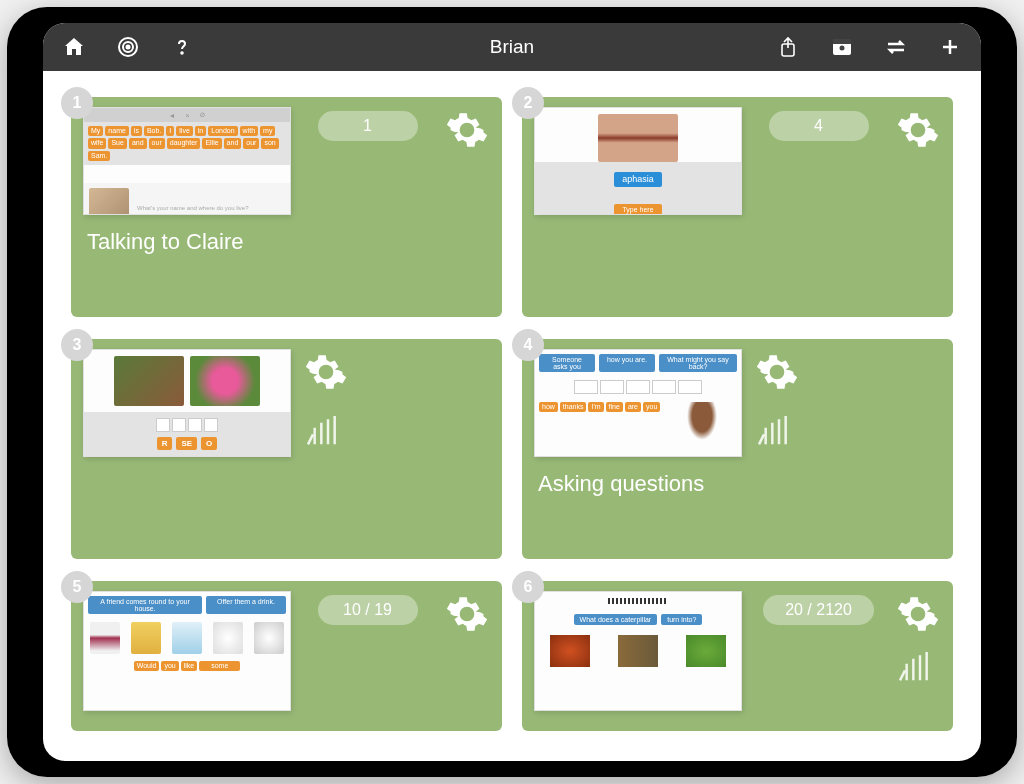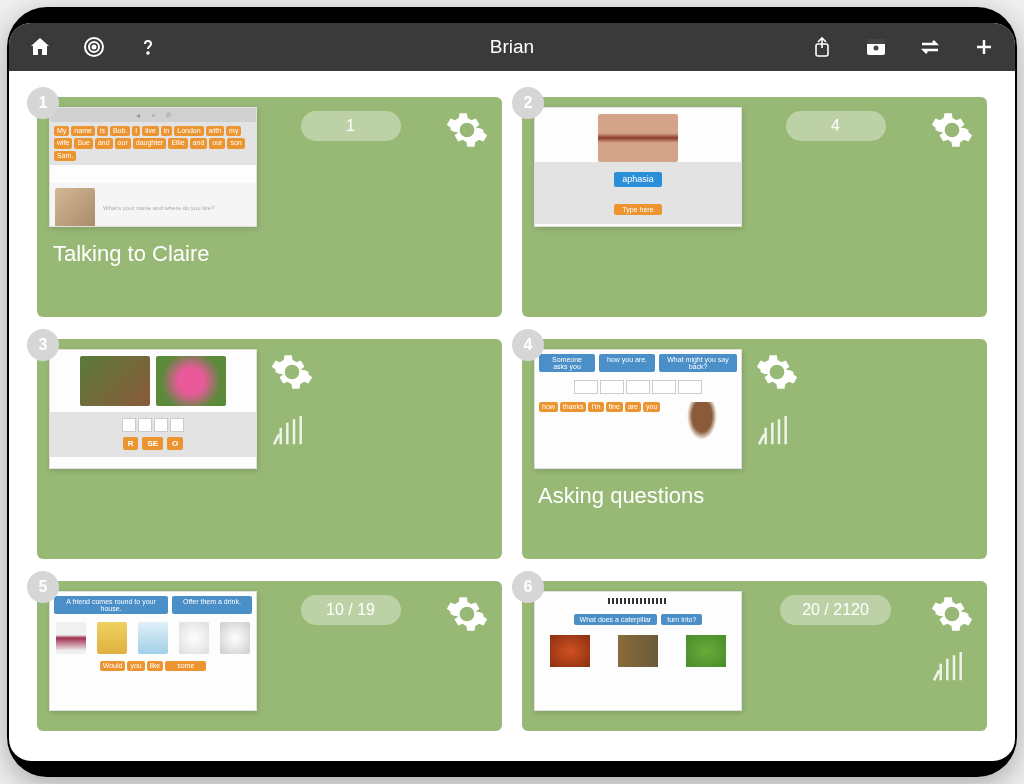--- a/index.html
+++ b/index.html
@@ -9,21 +9,21 @@
     display: flex;
     justify-content: center;
     align-items: center;
     min-height: 784px;
   }
   .tablet-frame {
     width: 1010px;
     height: 770px;
     background: #000;
     border-radius: 40px;
-    padding: 16px 2px;
+    padding: 16px 36px;
     position: relative;
     box-shadow: 0 8px 30px rgba(0,0,0,0.3);
   }
   .screen {
     width: 100%;
     height: 100%;
     background: #fff;
     border-radius: 22px;
     overflow: hidden;
     display: flex;
@@ -90,21 +90,21 @@
     align-items: center;
     justify-content: center;
   }
   .card-top {
     display: flex;
     gap: 12px;
     align-items: flex-start;
   }
   .thumb {
     width: 208px;
-    height: 120px;
+    height: 108px;
     background: #fdfdfd;
     border: 1px solid #e0e0e0;
     box-shadow: 1px 2px 6px rgba(0,0,0,0.15);
     flex-shrink: 0;
     overflow: hidden;
     font-size: 8px;
   }
   .controls-col {
     flex: 1;
     display: flex;

